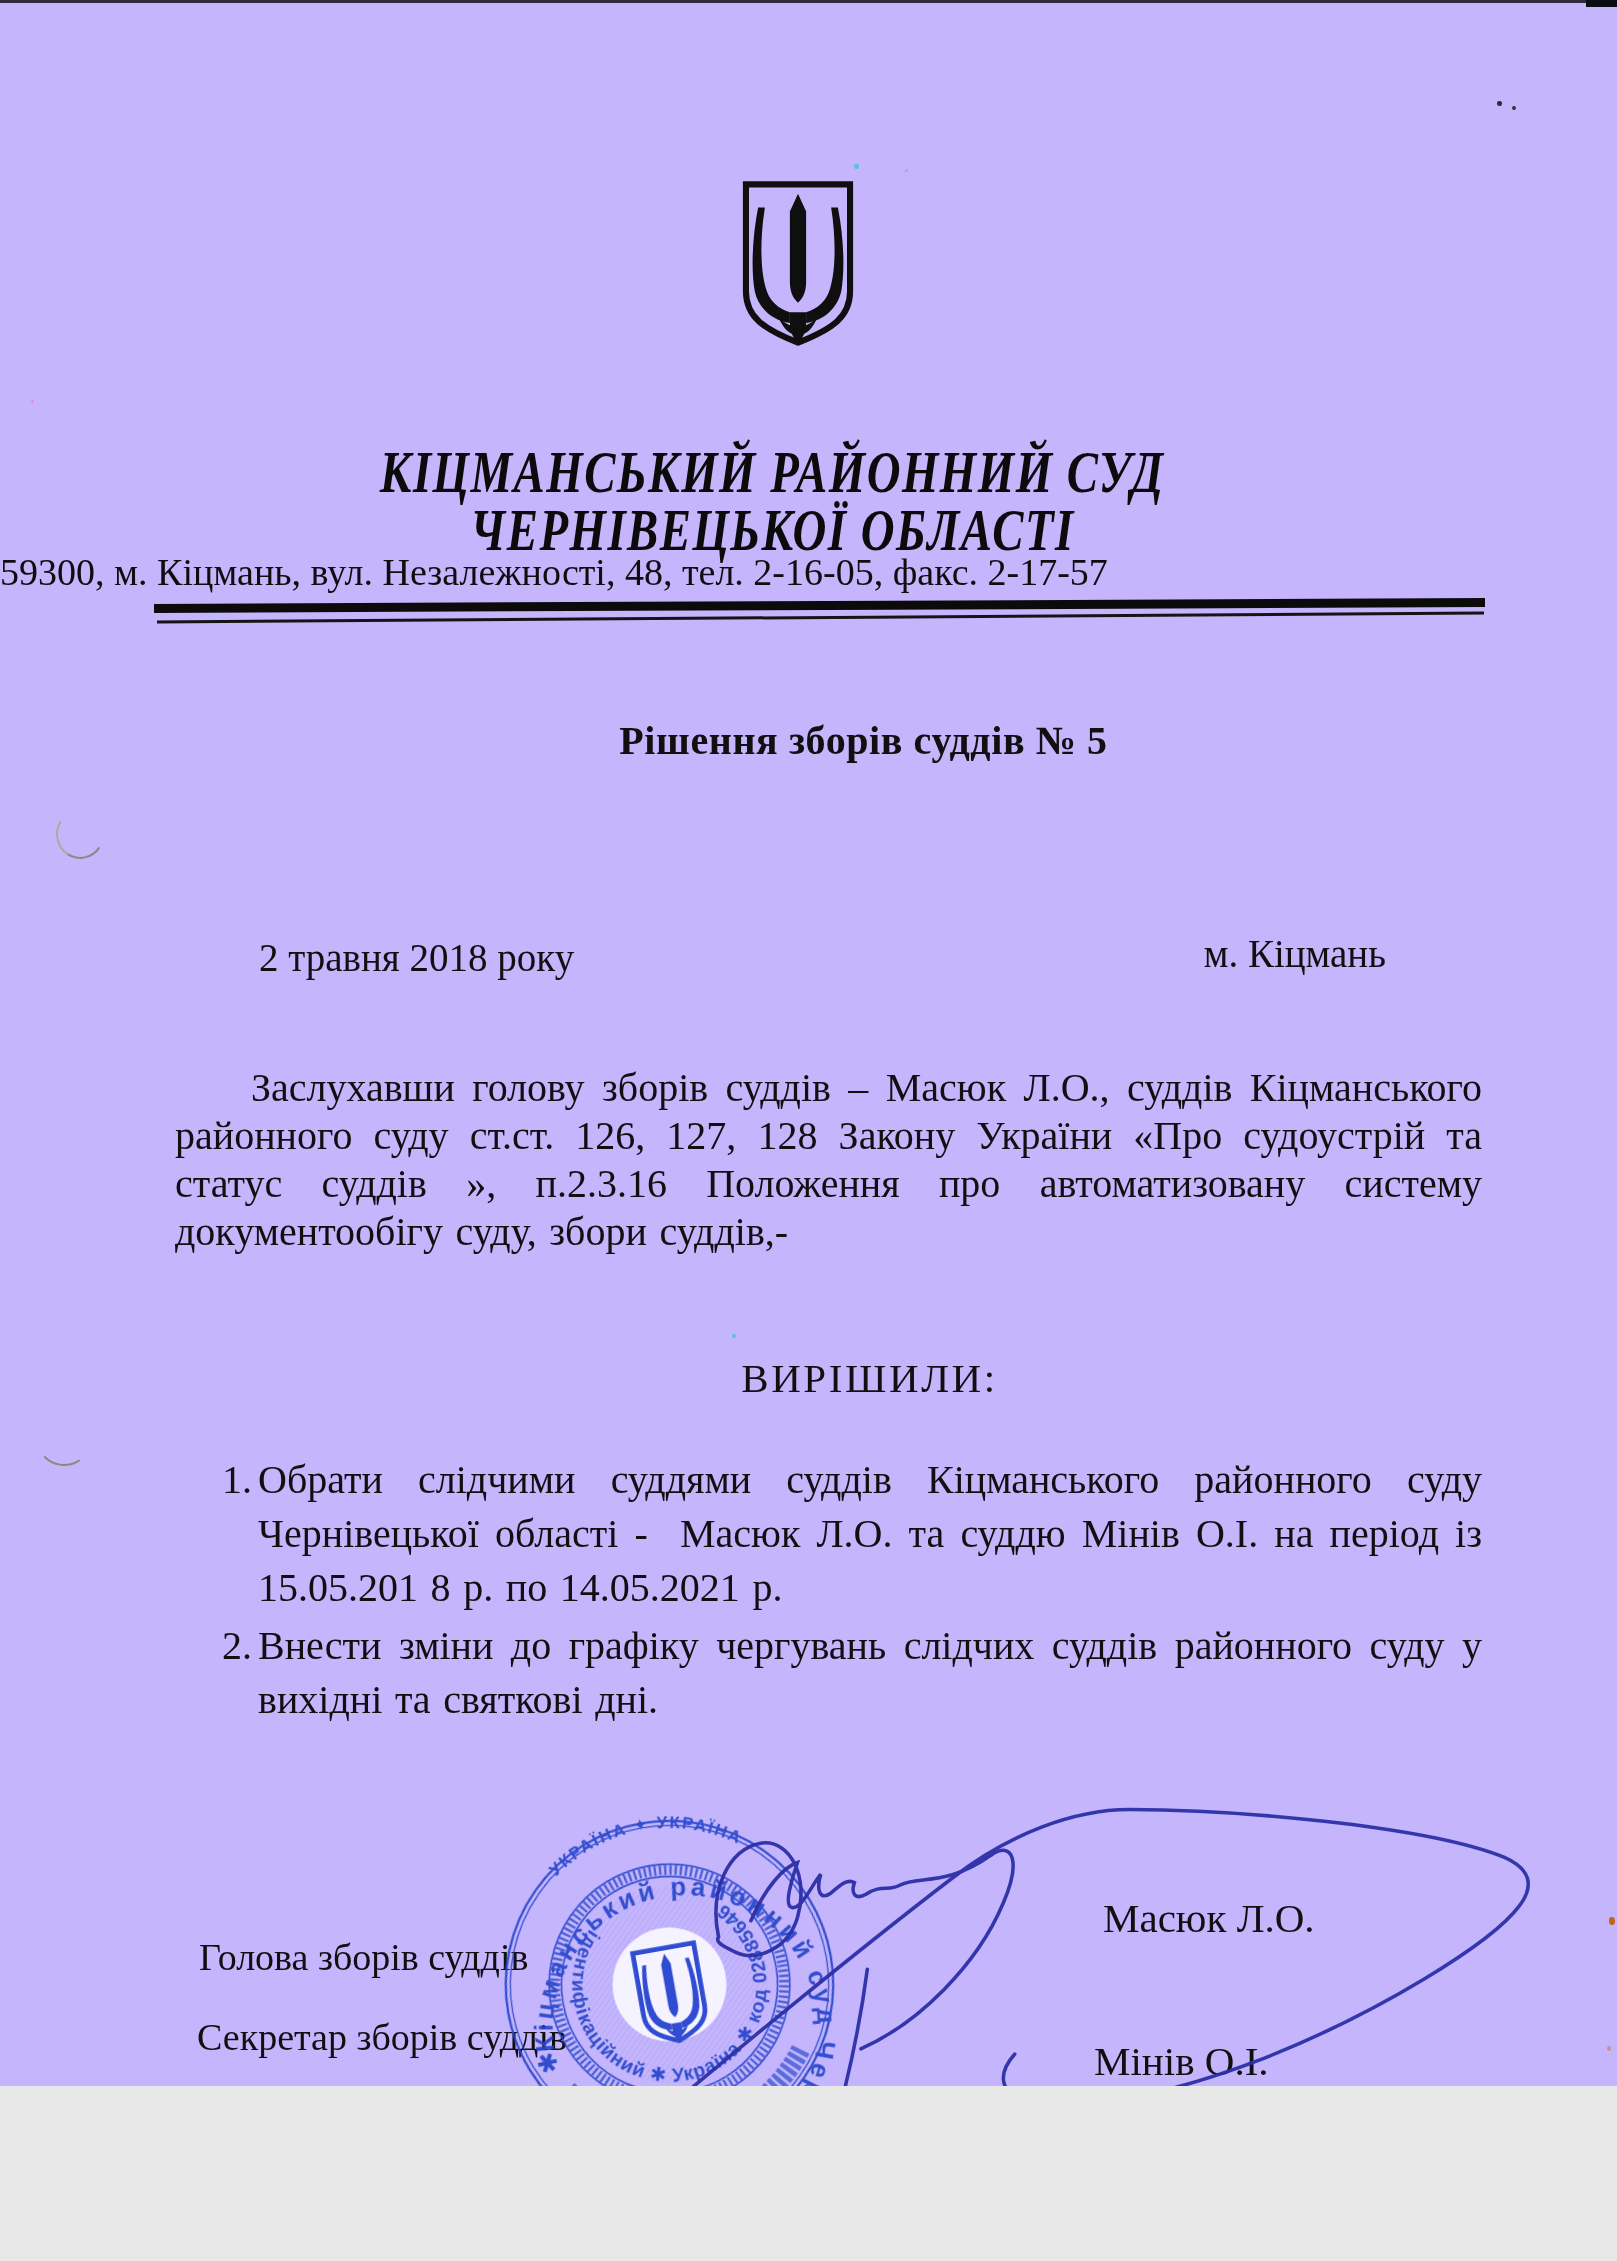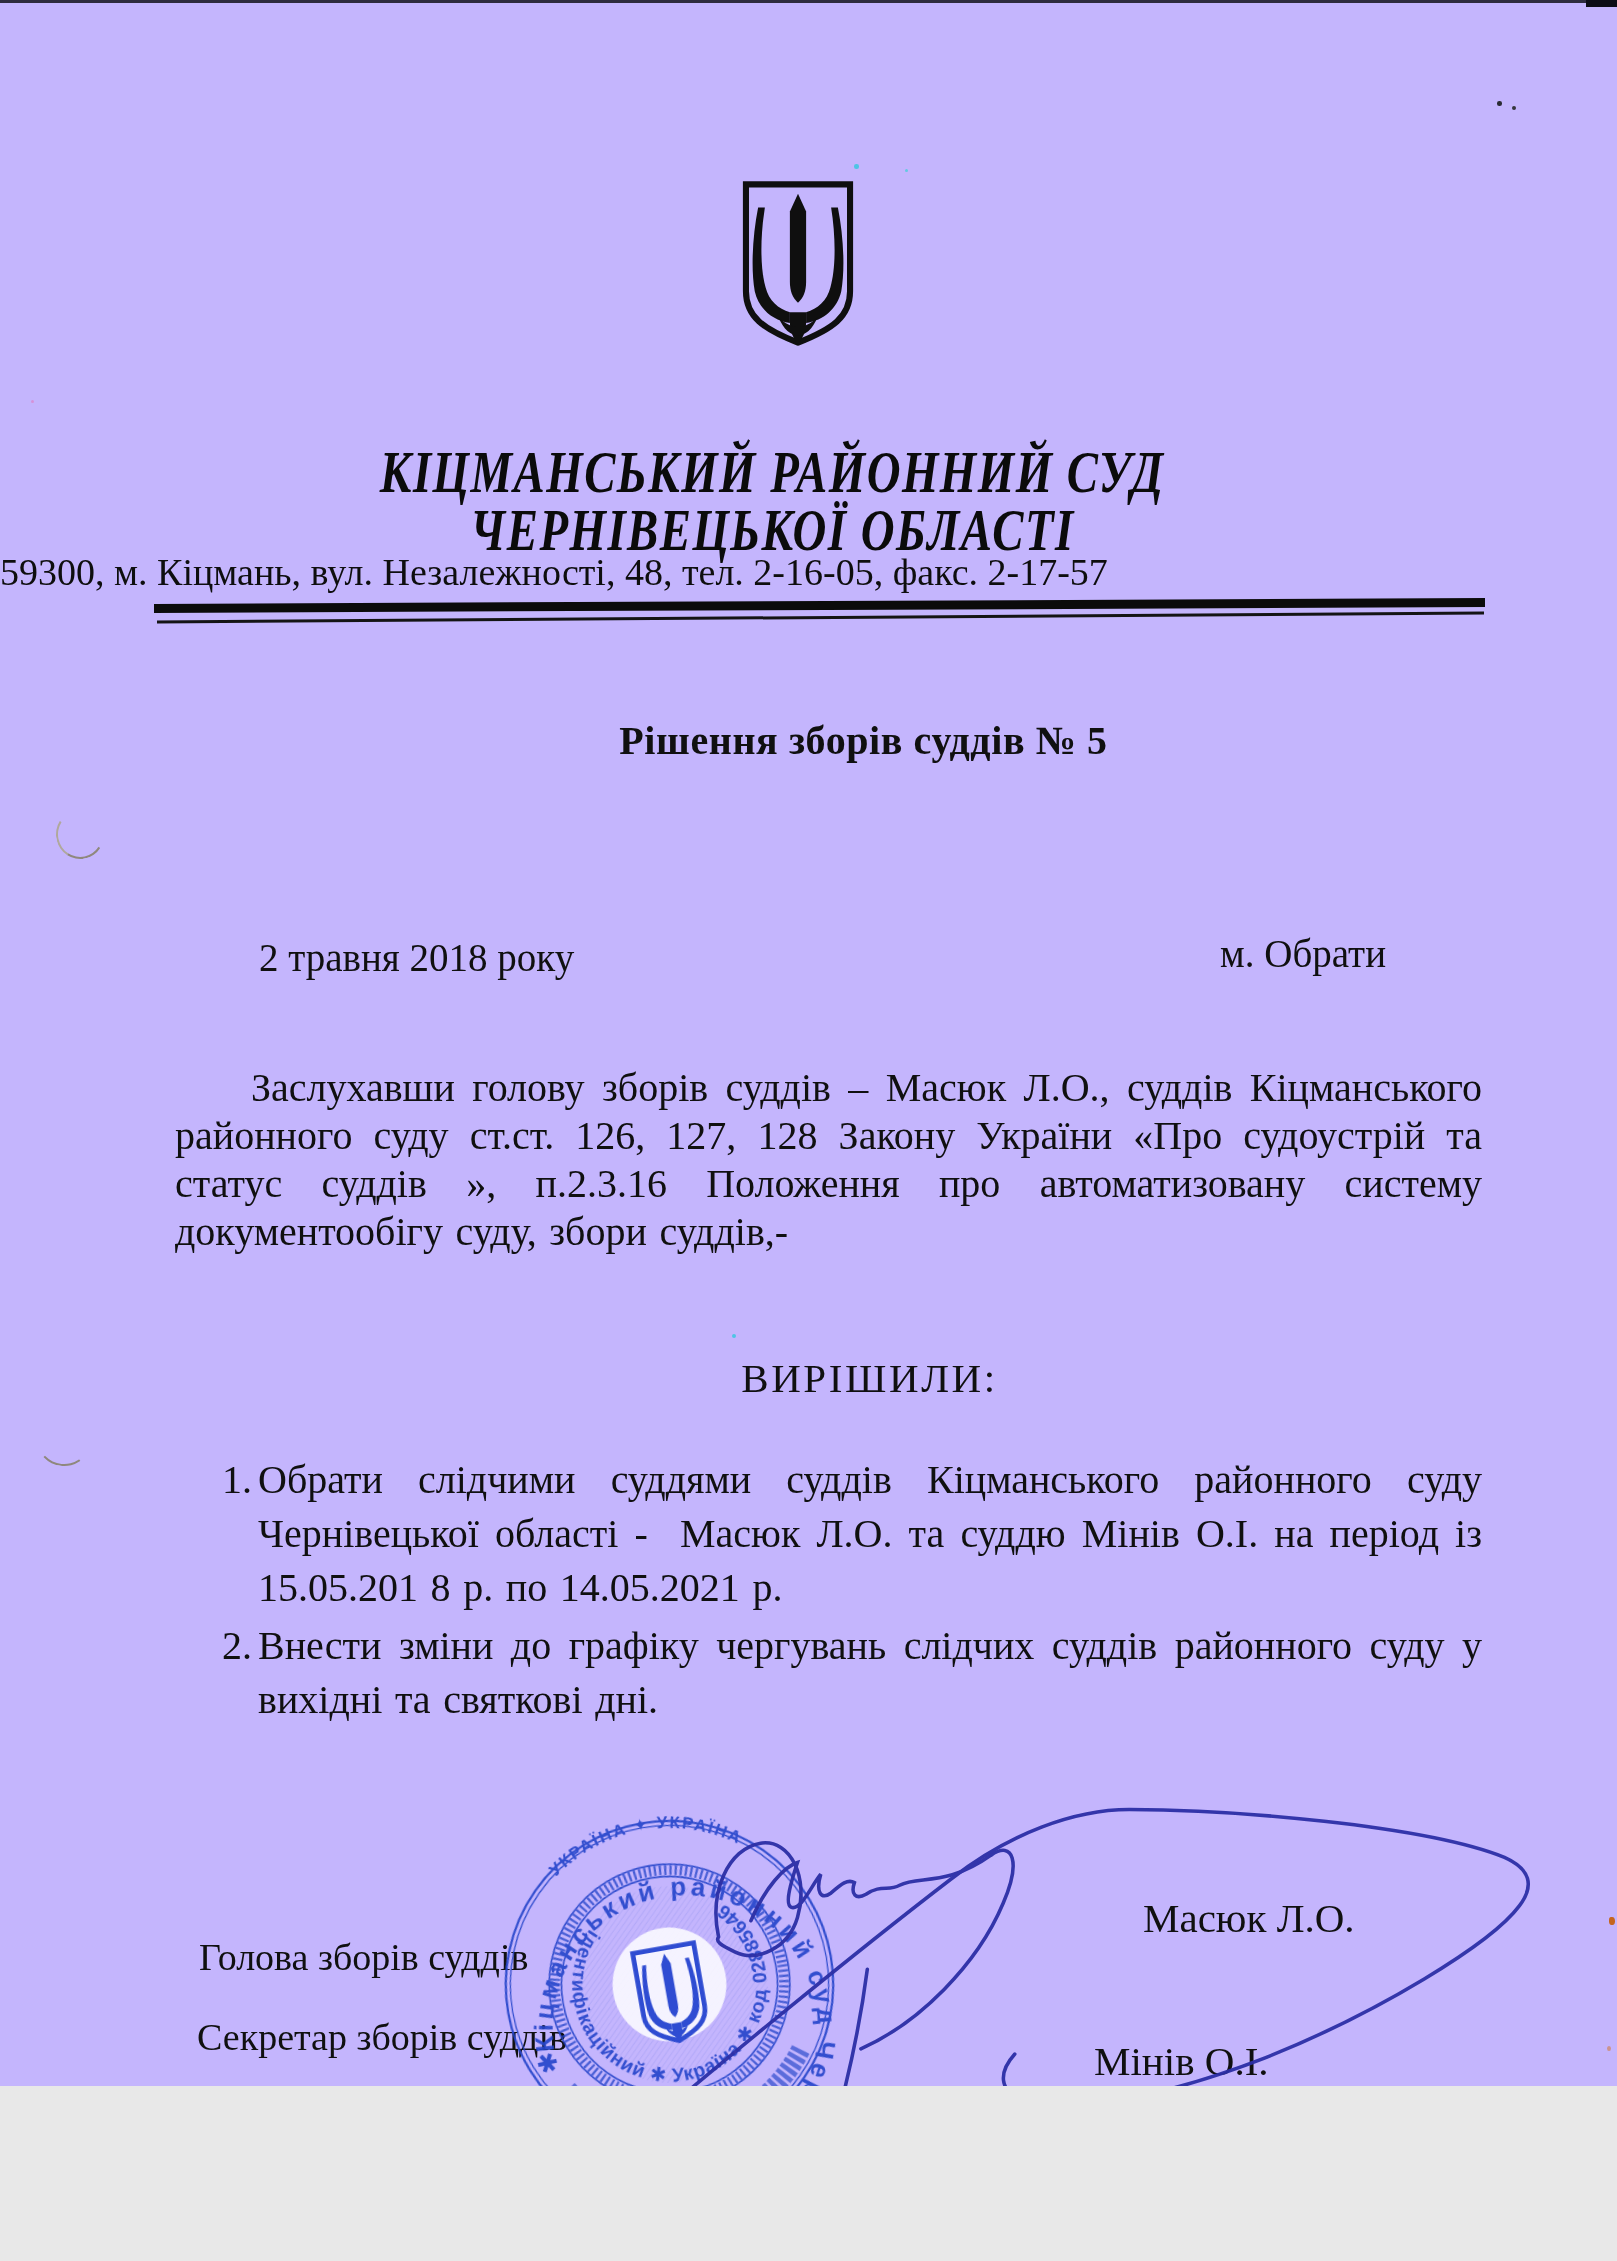--- a/index.html
+++ b/index.html
@@ -66,21 +66,21 @@
   #resolution-list{left:175px;top:1453px;width:1307px;font-size:40px;line-height:54px;}
   .res-item{position:relative;padding-left:83px;text-align:justify;word-spacing:2.6px;}
   .res-item + .res-item{margin-top:3.9px;}
   .res-num{position:absolute;left:47px;top:0;}
 
   
   .sig-label{font-size:38px;white-space:nowrap;}
   #sig-role-1{left:199px;top:1902px;margin-top:33px;}
   #sig-role-2{left:197px;top:2015px;}
   .sig-name{font-size:41px;white-space:nowrap;}
-  #sig-name-1{left:1103px;top:1894px;margin-left:40px;}
+  #sig-name-1{left:1103px;top:1894px;}
   #sig-name-2{left:1094px;top:2037px;}
 
   
   #stamp-svg{left:498px;top:1813px;width:343px;height:343px;transform:rotate(-10deg);filter:blur(0.3px);}
   #signature-svg{left:505px;top:1772px;width:1061px;height:489px;}
 </style>
 </head>
 <body>
 
 <div id="page">
@@ -117,21 +117,21 @@
   <div class="abs" id="court-line2-wrap">
     <div class="court-line">ЧЕРНІВЕЦЬКОЇ ОБЛАСТІ</div>
   </div>
   <div class="abs" id="address-line">59300, м. Кіцмань, вул. Незалежності, 48, тел. 2-16-05, факс. 2-17-57</div>
   <div class="abs" id="rule-thick"></div>
   <div class="abs" id="rule-thin"></div>
 
   <div class="abs" id="doc-title">Рішення зборів суддів № 5</div>
   <div class="abs" id="dateline">
     <span id="date-text">2 травня 2018 року</span>
-    <span id="place-text">м. Обрати</span>
+    <span id="place-text">м. Кіцмань</span>
   </div>
 
   <div class="abs" id="preamble">Заслухавши голову зборів суддів – Масюк Л.О., суддів Кіцманського районного суду ст.ст. 126, 127, 128 Закону України «Про судоустрій та статус суддів », п.2.3.16 Положення про автоматизовану систему документообігу суду, збори суддів,-</div>
   <div class="abs" id="resolution-heading">ВИРІШИЛИ:</div>
 
   <div class="abs" id="resolution-list">
     <div class="res-item">
       <span class="res-num">1.</span>
       <span>Обрати слідчими суддями суддів Кіцманського районного суду Чернівецької області -&nbsp; Масюк Л.О. та суддю Мінів О.І. на період із 15.05.201 8 р. по 14.05.2021 р.</span>
     </div>

